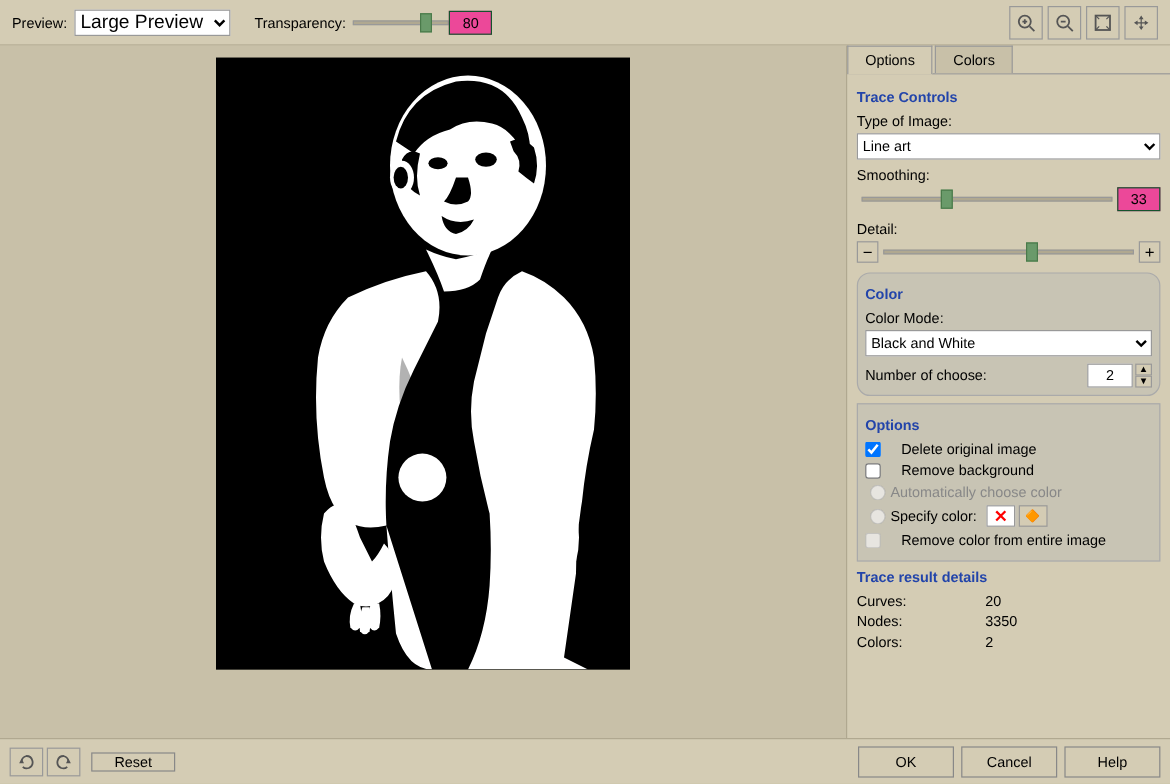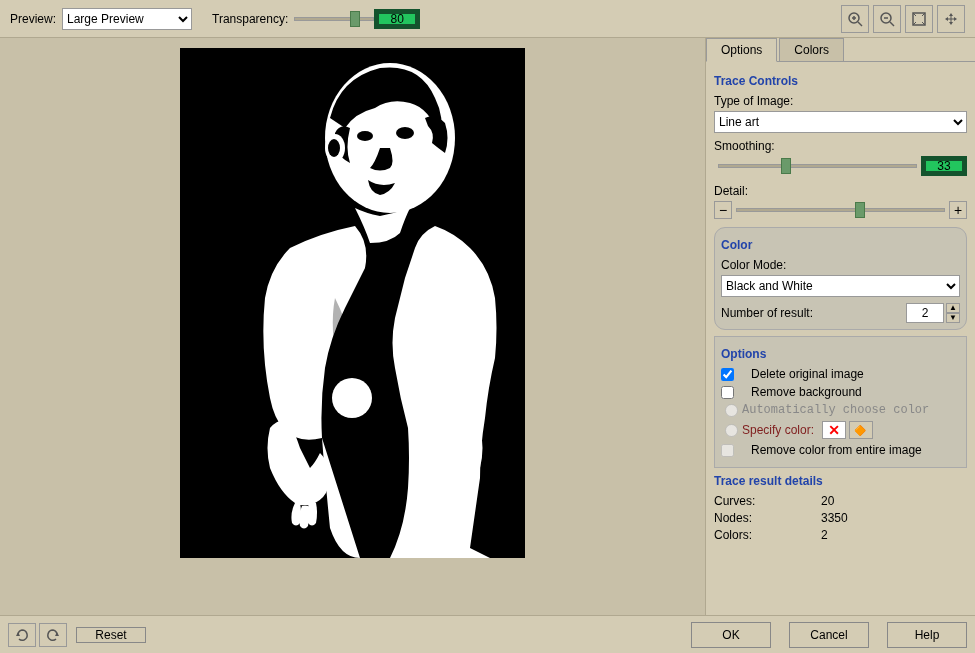--- a/index.html
+++ b/index.html
@@ -21,21 +21,21 @@
       padding: 0 10px;
       border-bottom: 1px solid #b0a890;
     }
     #top-bar label {
       margin-right: 6px;
       font-size: 12px;
     }
     #preview-select {
       height: 22px;
       width: 130px;
-      font-size: 12px;
+      font-size: 16px;
       background: white;
       border: 1px solid #999;
     }
     #transparency-label {
       margin-left: 20px;
       margin-right: 6px;
       font-size: 12px;
     }
     #toolbar-icons {
       margin-left: auto;
@@ -149,24 +149,24 @@
       display: flex;
       align-items: center;
       width: 100%;
       margin-bottom: 8px;
     }
     .slider-row input[type=range] {
       flex: 1;
       margin: 0 4px;
     }
     .slider-value {
-      width: 46px;
+      width: 36px;
       height: 20px;
-      background: #22c55e;
-      border: 5px solid #14532d;
+      background: #ec4899;
+      border: 1px solid #14532d;
       text-align: center;
       font-size: 12px;
       display: flex;
       align-items: center;
       justify-content: center;
     }
     .minus-btn, .plus-btn {
       width: 18px;
       height: 18px;
       background: #d4ccb4;
@@ -247,34 +247,33 @@
       align-items: center;
       margin-bottom: 4px;
       padding-left: 4px;
     }
     .radio-row input[type=radio] {
       margin-right: 4px;
     }
     .radio-row label {
       font-size: 12px;
       color: #888;
-      font-family: Liberation Mono, monospace;
     }
     .specify-row {
       display: flex;
       align-items: center;
       margin-bottom: 4px;
       padding-left: 4px;
     }
     .specify-row input[type=radio] {
       margin-right: 4px;
     }
     .specify-row label {
       font-size: 12px;
-      color: #7f1d1d;
+      color: #000000;
       margin-right: 8px;
     }
     .color-swatch-btn {
       width: 24px;
       height: 18px;
       background: white;
       border: 1px solid #999;
       margin-right: 3px;
       display: flex;
       align-items: center;
@@ -329,21 +328,21 @@
       cursor: pointer;
       display: flex;
       align-items: center;
       justify-content: center;
       font-size: 12px;
       margin-right: 3px;
     }
     .bottom-right-btns {
       margin-left: auto;
       display: flex;
-      gap: 18px;
+      gap: 6px;
     }
     .dialog-btn {
       width: 80px;
       height: 26px;
       background: #d4ccb4;
       border: 1px solid #888;
       font-size: 12px;
       cursor: pointer;
       display: flex;
       align-items: center;
@@ -533,21 +532,21 @@
         <div class="section-header">Color</div>
         <div class="field-label">Color Mode:</div>
         <div style="display:flex;align-items:center;margin-bottom:6px;">
           <select class="panel-select">
             <option>Black and White</option>
             <option>Grayscale</option>
             <option>Color</option>
           </select>
         </div>
         <div class="num-colors-row">
-          <span class="num-colors-label">Number of result:</span>
+          <span class="num-colors-label">Number of choose:</span>
           <input type="text" class="num-colors-input" value="2" style="">
           <div class="spinner-btns">
             <div class="spin-btn">▲</div>
             <div class="spin-btn">▼</div>
           </div>
         </div>
       </div>
 
       <div class="options-section">
         <div class="section-header">Options</div>

